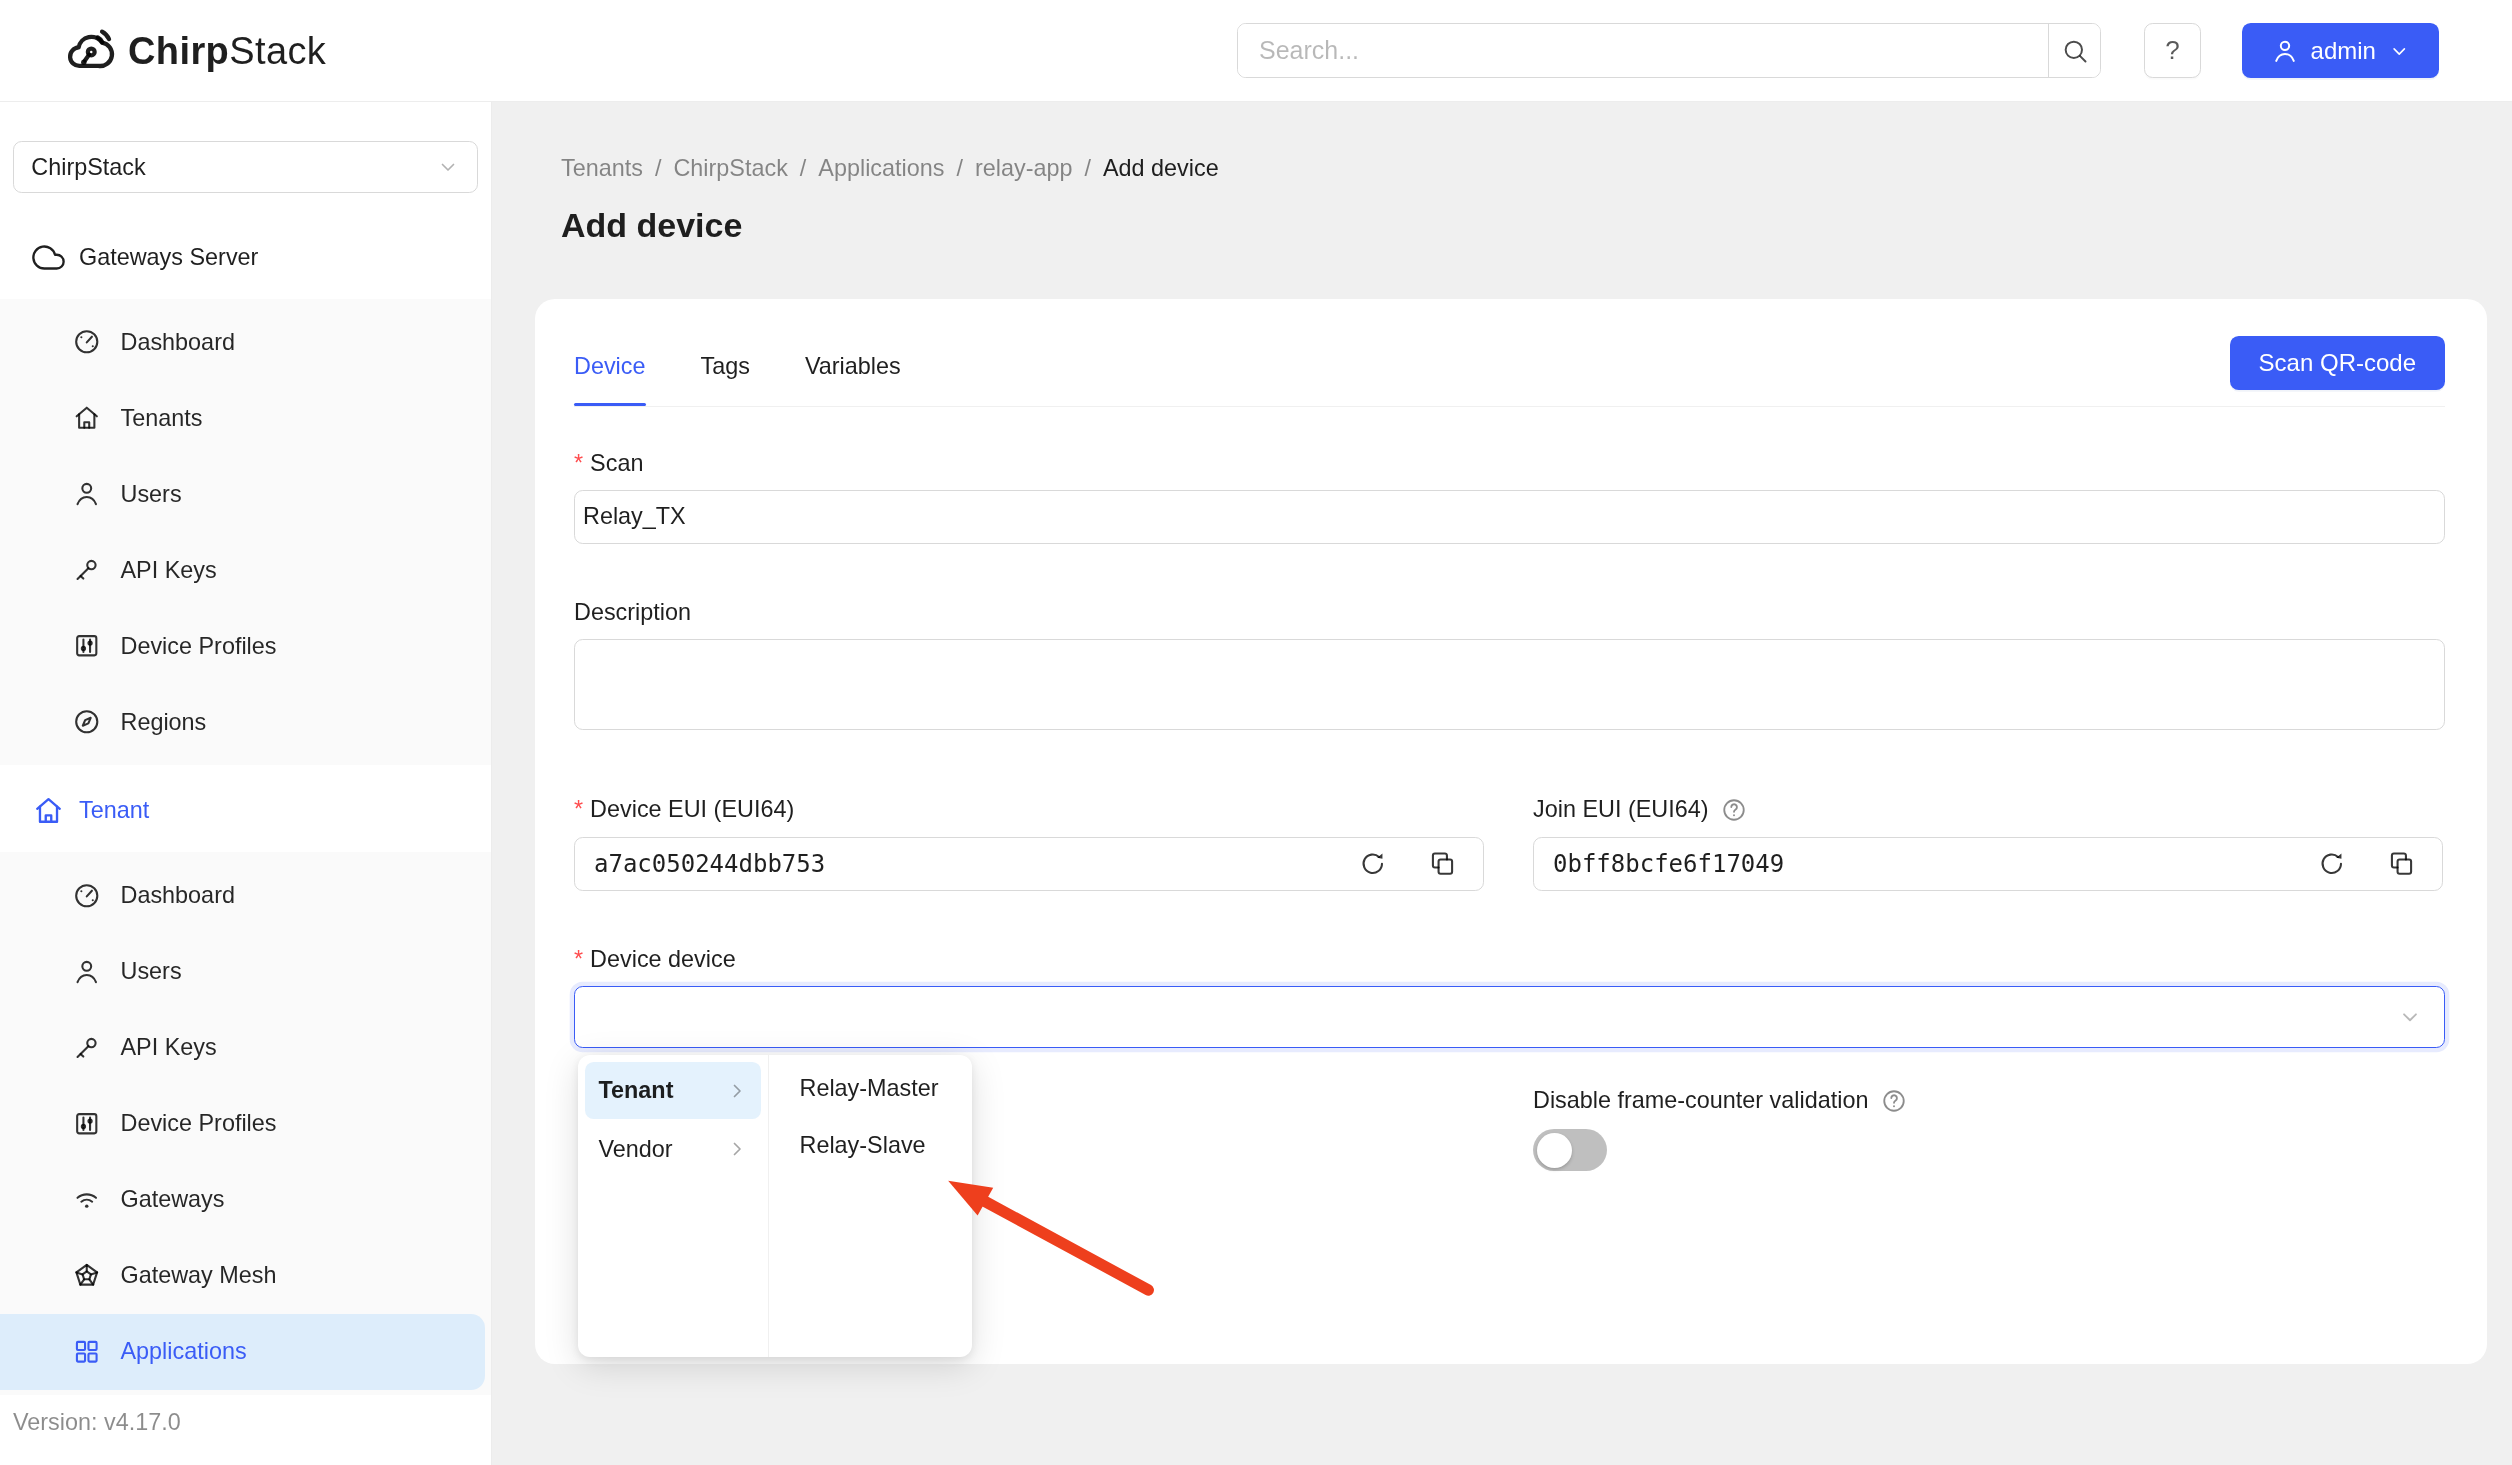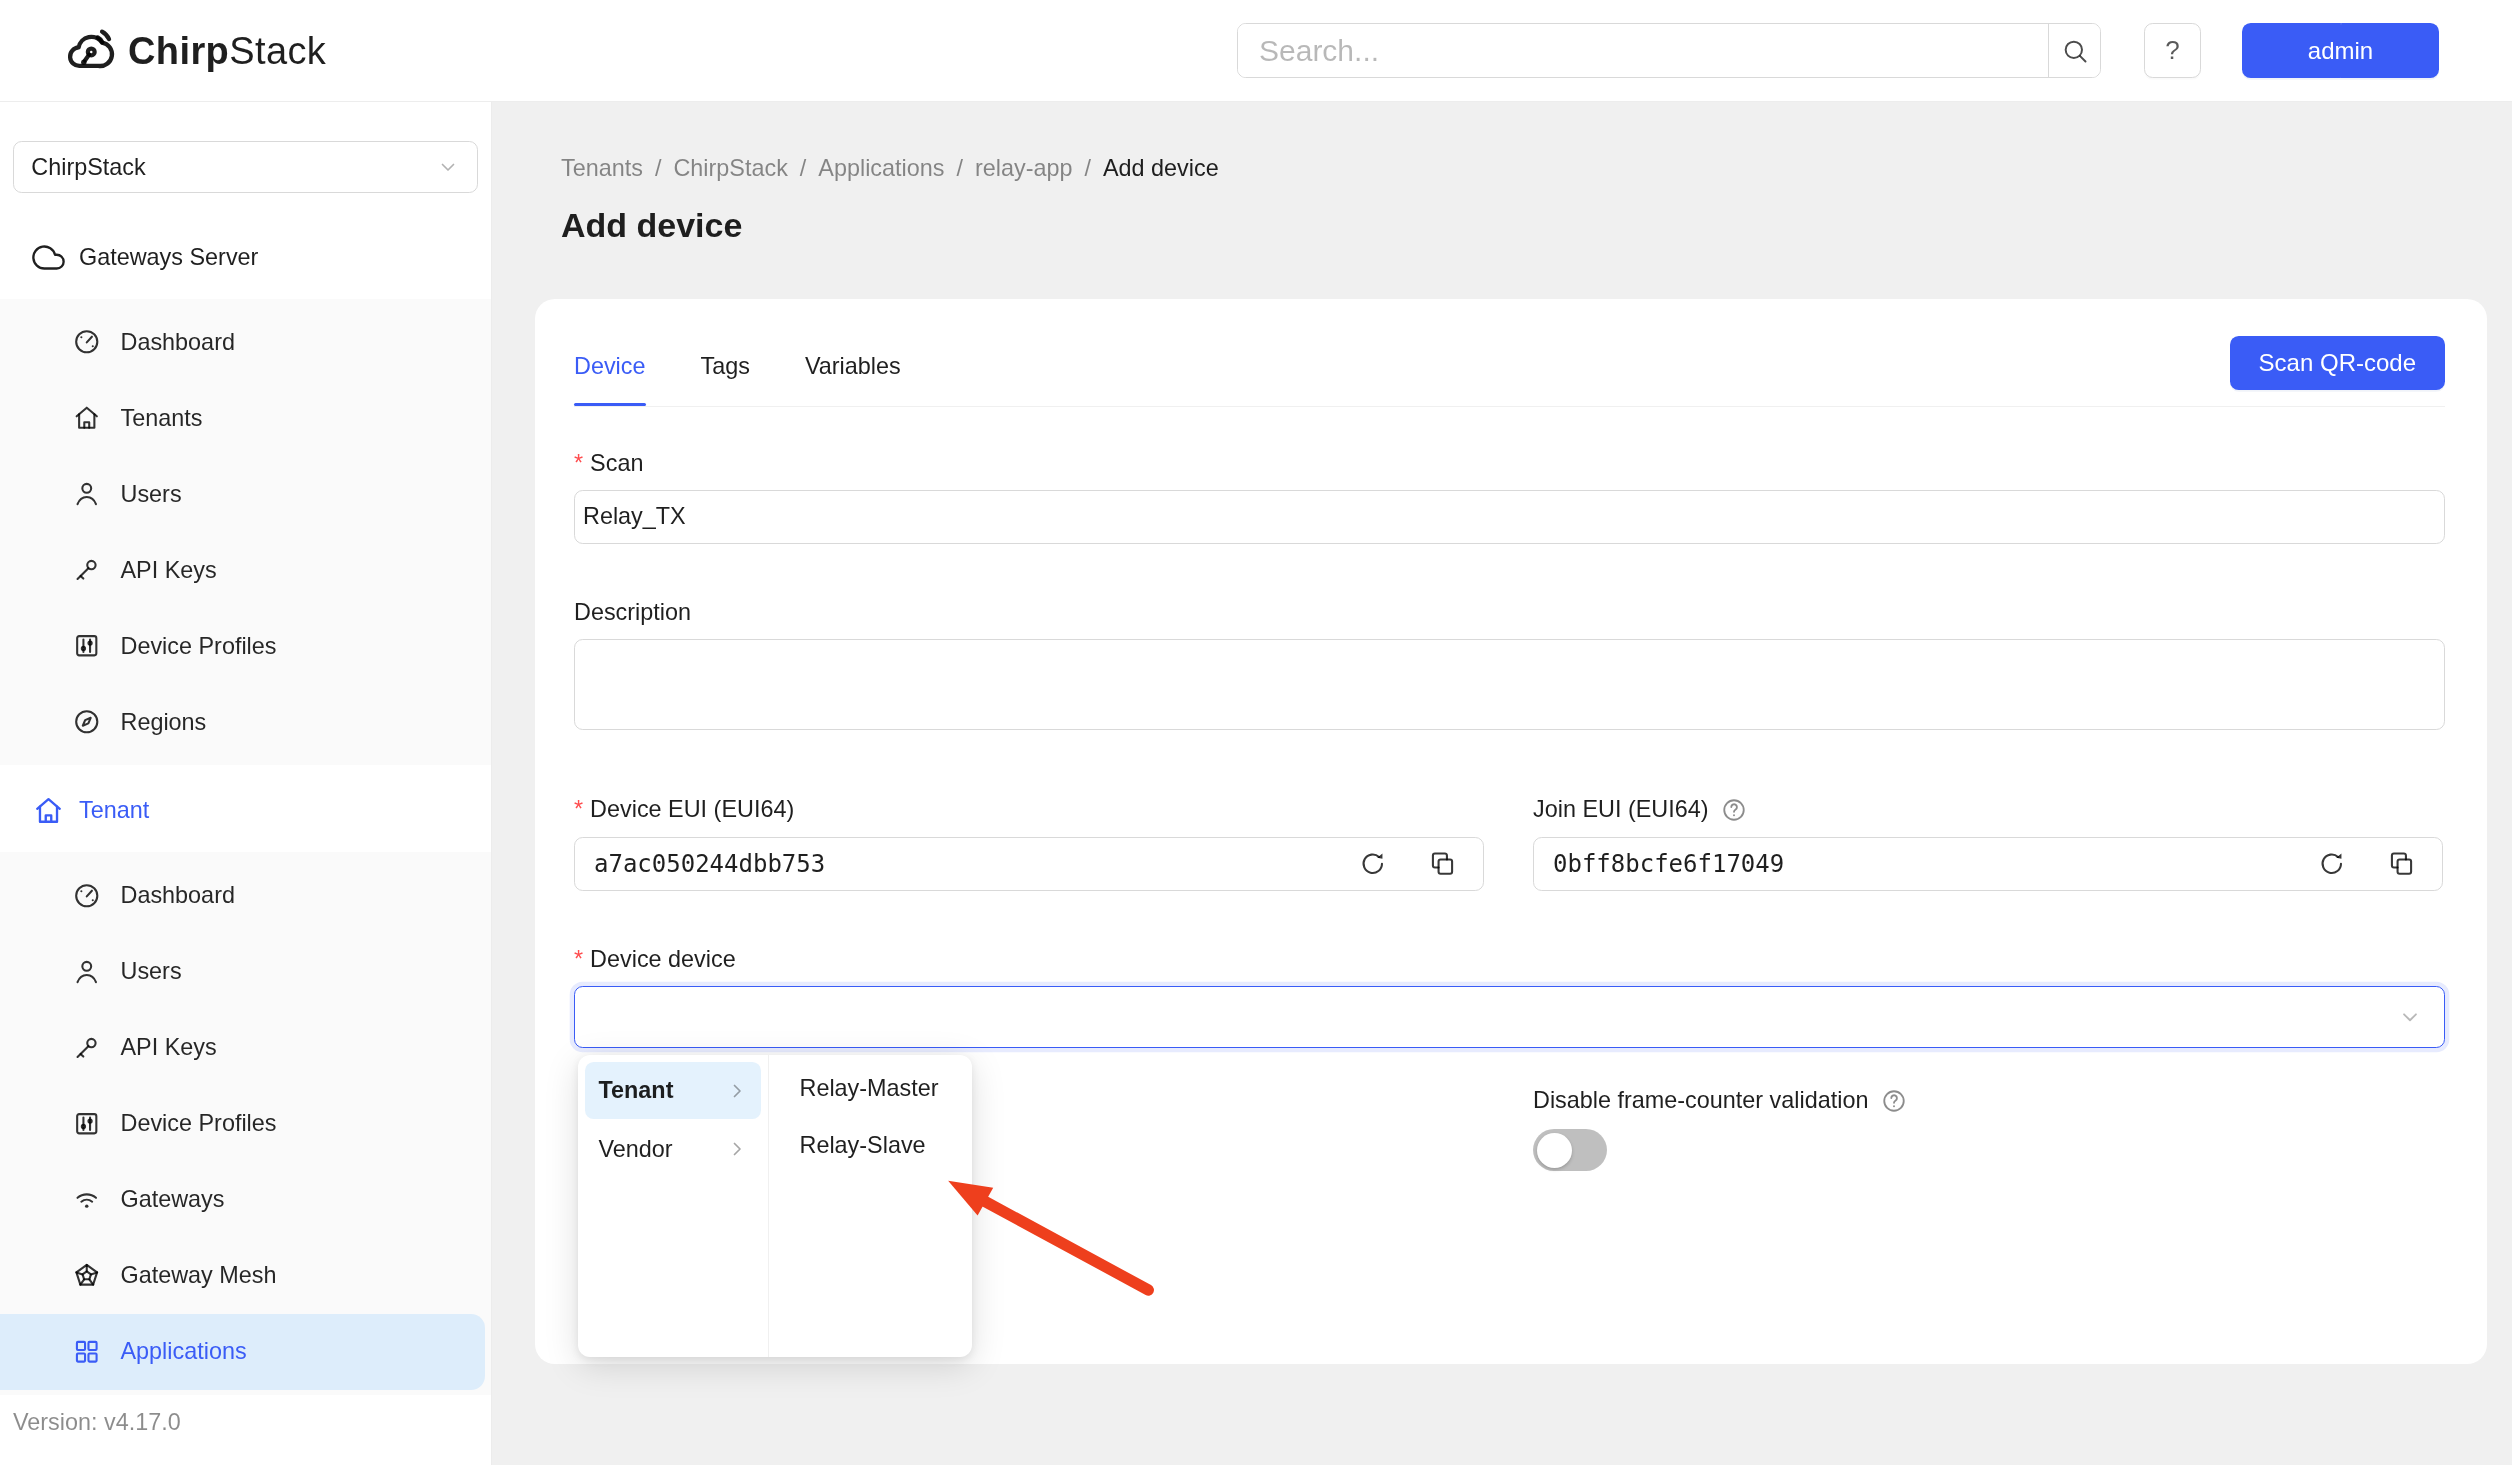--- a/index.html
+++ b/index.html
@@ -6,25 +6,25 @@
   html,body { width:2512px; height:1465px; overflow:hidden; }
   body { font-family:"Liberation Sans","DejaVu Sans",sans-serif; font-size:22.5px; color:rgba(0,0,0,.88); background:#f0f0f0; }
   svg.ic { display:block; fill:none; stroke:currentColor; stroke-width:1.7; stroke-linecap:round; stroke-linejoin:round; }
 
   
   .header { position:relative; height:102px; background:#fff; border-bottom:0.9px solid #ededed; z-index:30; }
   .logo { position:absolute; left:62px; top:24px; display:flex; align-items:center; gap:12px; }
   .logo .brand { font-size:38px; letter-spacing:0.4px; }
   .logo .brand b { font-weight:700; }
   .search-wrap { position:absolute; left:1237px; top:23.4px; width:864px; height:55px; display:flex; background:#fff; border:0.9px solid #d9d9d9; border-radius:8.7px; overflow:hidden; }
-  .search-wrap input { flex:1; border:none; outline:none; padding:0 21px; font-size:30px; font-family:inherit; color:rgba(0,0,0,.88); }
+  .search-wrap input { flex:1; border:none; outline:none; padding:0 21px; font-size:25px; font-family:inherit; color:rgba(0,0,0,.88); }
   .search-wrap input::placeholder { color:rgba(0,0,0,.28); }
   .search-btn { width:52px; display:flex; align-items:center; justify-content:center; border-left:0.9px solid #d9d9d9; background:#fff; color:rgba(0,0,0,.7); cursor:pointer; }
   .help-btn { position:absolute; left:2144px; top:23.4px; width:57px; height:55px; border:0.9px solid #d9d9d9; border-radius:8.7px; background:#fff; display:flex; align-items:center; justify-content:center; font-size:26px; color:rgba(0,0,0,.65); box-shadow:0 1.7px 0 rgba(0,0,0,.02); }
-  .admin-btn { position:absolute; left:2242px; top:23.4px; width:197px; height:55px; border-radius:8.7px; background:var(--primary); color:#fff; display:flex; align-items:center; justify-content:center; gap:12px; font-size:24px; font-weight:500; box-shadow:0 1.7px 0 rgba(5,45,155,.06);flex-direction:column; }
+  .admin-btn { position:absolute; left:2242px; top:23.4px; width:197px; height:55px; border-radius:8.7px; background:var(--primary); color:#fff; display:flex; align-items:center; justify-content:center; gap:12px; font-size:24px; font-weight:500; box-shadow:0 1.7px 0 rgba(5,45,155,.06); }
 
   :root { --primary:#3a5cf6; }
 
   
   .shell { display:flex; height:1363px; }
   .sidebar { width:492px; background:#fff; border-right:0.9px solid #ececec; display:flex; flex-direction:column; }
   .main { flex:1; background:#f0f0f0; }
 
   
   .org-select { margin:39px 13px 0 13px; height:52px; border:0.9px solid #d9d9d9; border-radius:8.7px; background:#fff; display:flex; align-items:center; padding:0 17.3px; }

